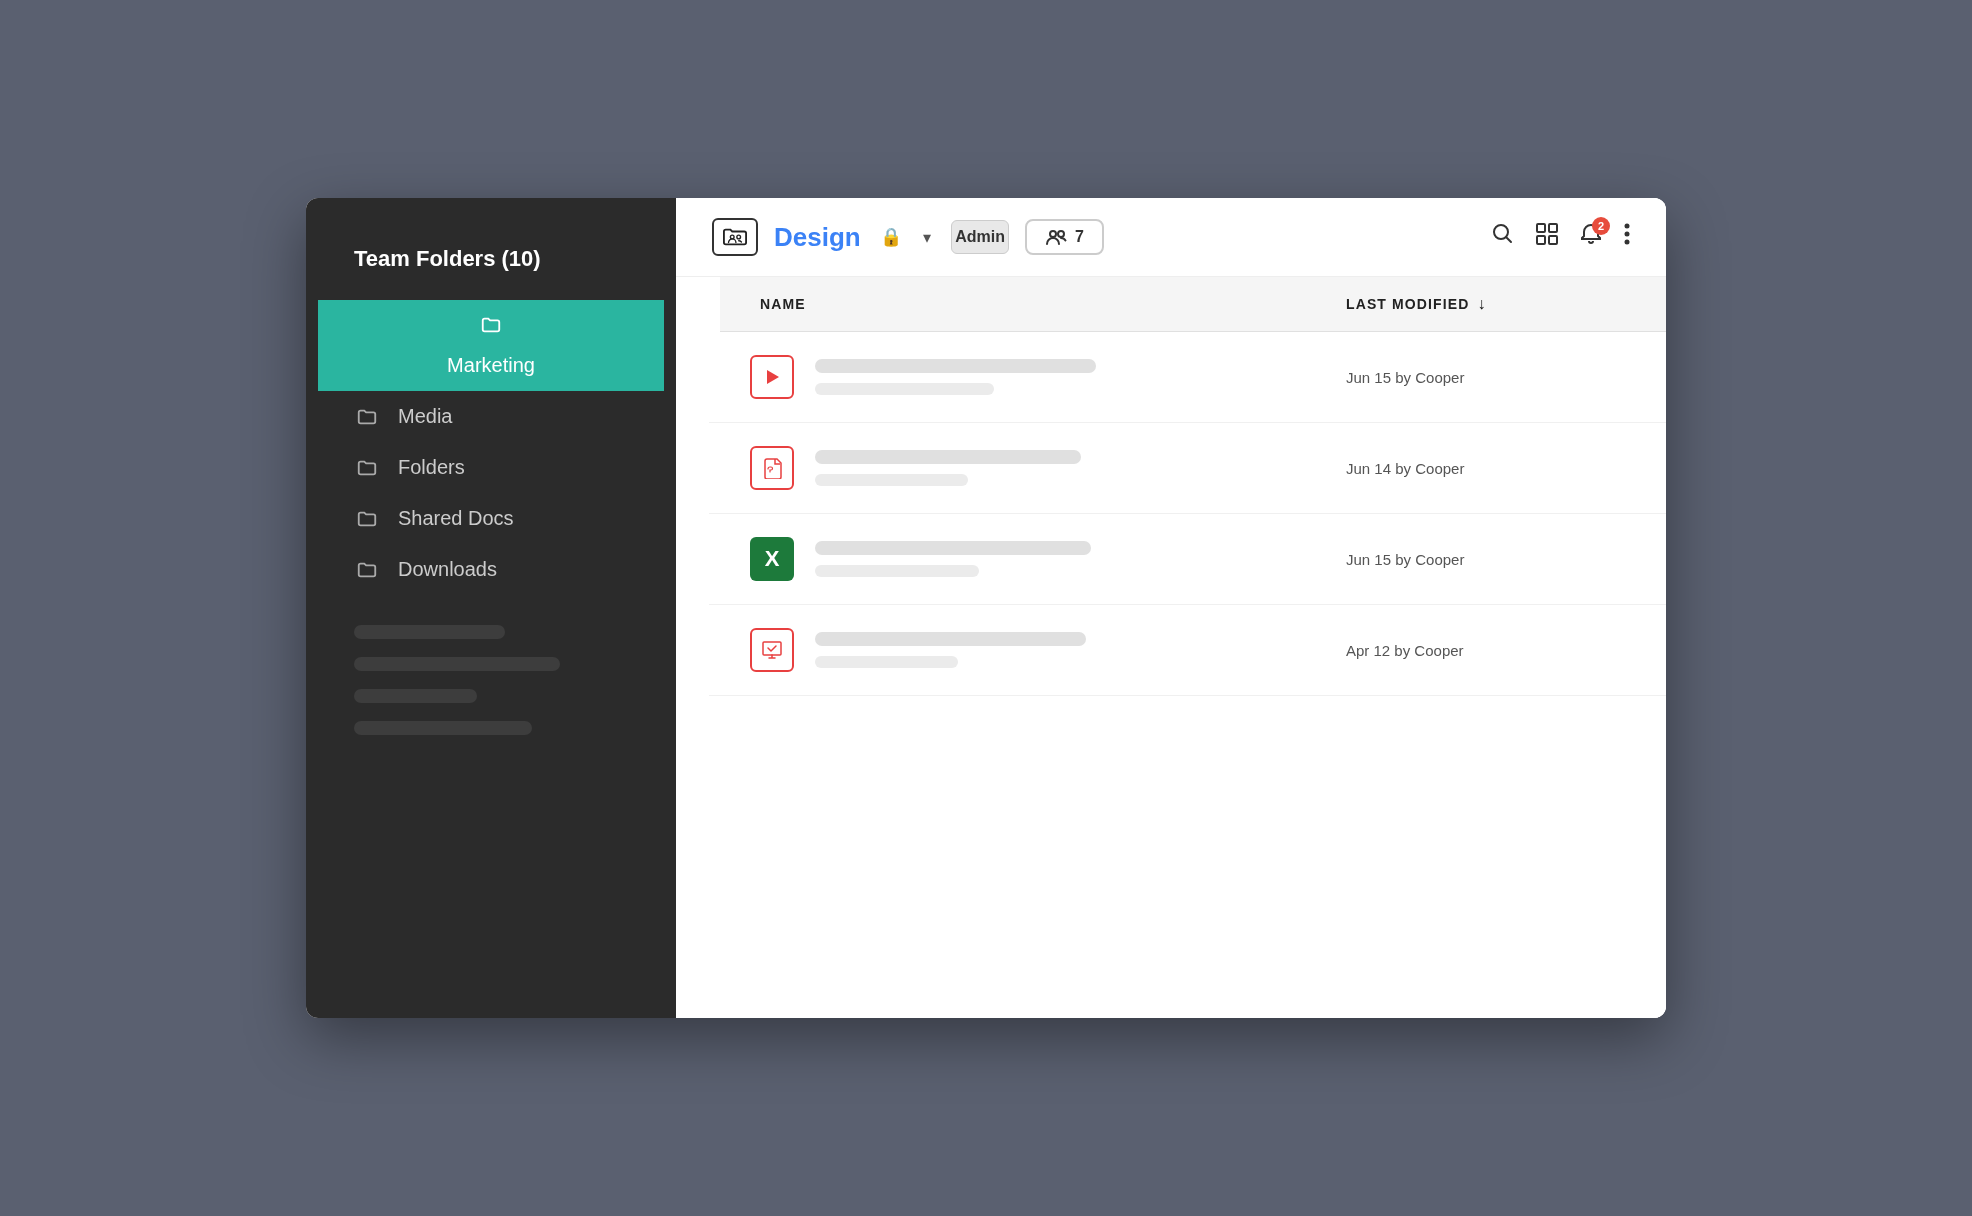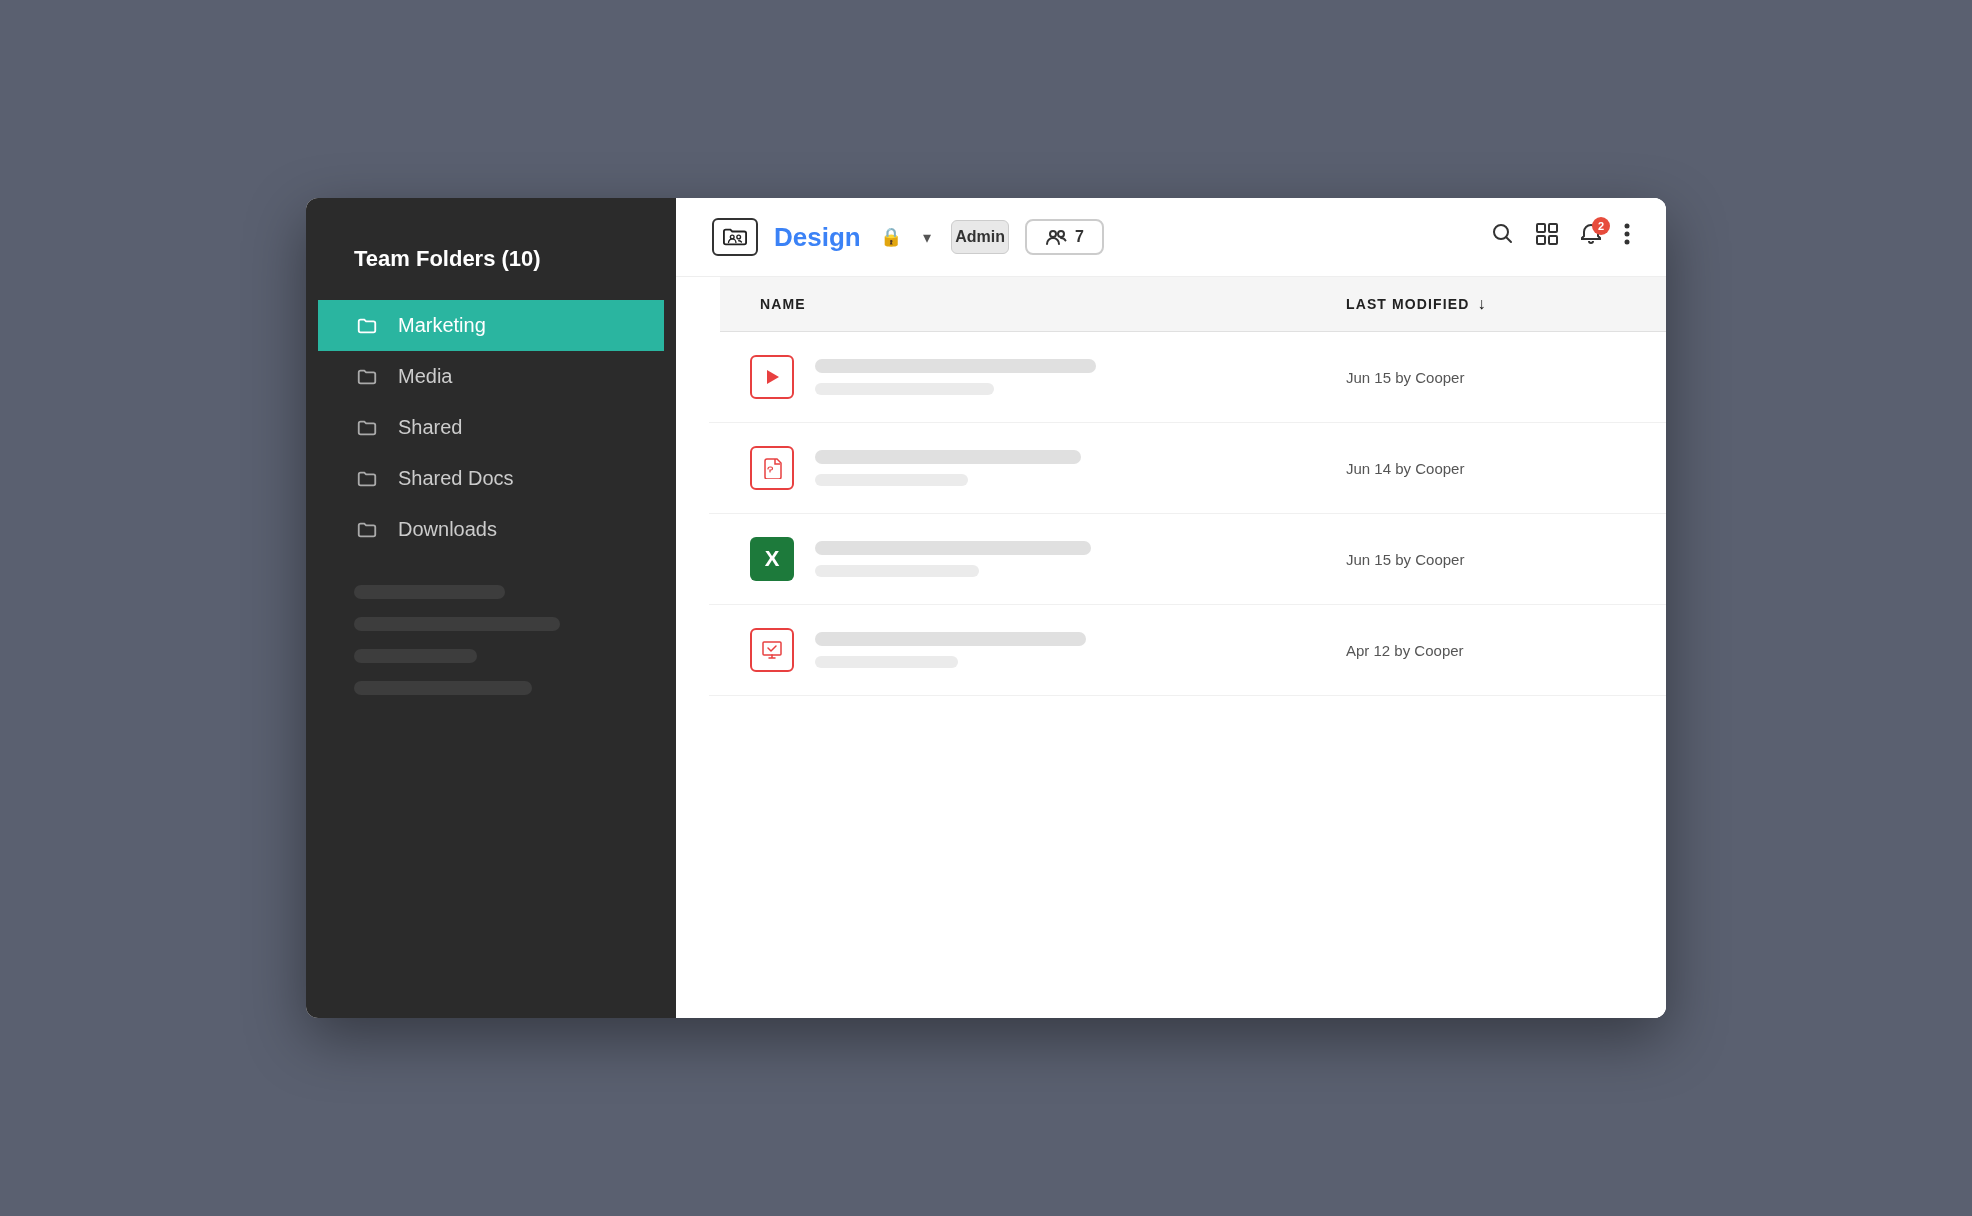--- a/index.html
+++ b/index.html
@@ -41,20 +41,21 @@
       padding: 14px 36px;
       cursor: pointer;
       border-radius: 0;
       color: #ccc;
       font-size: 20px;
       gap: 18px;
     }
     .sidebar-item.active {
       background: #2ab5a0;
       color: #fff;
+      flex-direction: column;
     }
     .folder-icon {
       width: 26px;
       height: 22px;
       flex-shrink: 0;
     }
     .sidebar-item-label {
       font-size: 20px;
       font-weight: 500;
     }
@@ -312,21 +313,21 @@
       <svg class="folder-icon" viewBox="0 0 24 24" fill="none" stroke="#aaa" stroke-width="2">
         <path d="M3 7a2 2 0 012-2h4l2 2h8a2 2 0 012 2v8a2 2 0 01-2 2H5a2 2 0 01-2-2V7z"></path>
       </svg>
       <span class="sidebar-item-label">Media</span>
     </div>
 
     <div class="sidebar-item">
       <svg class="folder-icon" viewBox="0 0 24 24" fill="none" stroke="#aaa" stroke-width="2">
         <path d="M3 7a2 2 0 012-2h4l2 2h8a2 2 0 012 2v8a2 2 0 01-2 2H5a2 2 0 01-2-2V7z"></path>
       </svg>
-      <span class="sidebar-item-label">Shared</span>
+      <span class="sidebar-item-label">Folders</span>
     </div>
 
     <div class="sidebar-item">
       <svg class="folder-icon" viewBox="0 0 24 24" fill="none" stroke="#aaa" stroke-width="2">
         <path d="M3 7a2 2 0 012-2h4l2 2h8a2 2 0 012 2v8a2 2 0 01-2 2H5a2 2 0 01-2-2V7z"></path>
       </svg>
       <span class="sidebar-item-label">Shared Docs</span>
     </div>
 
     <div class="sidebar-item">

